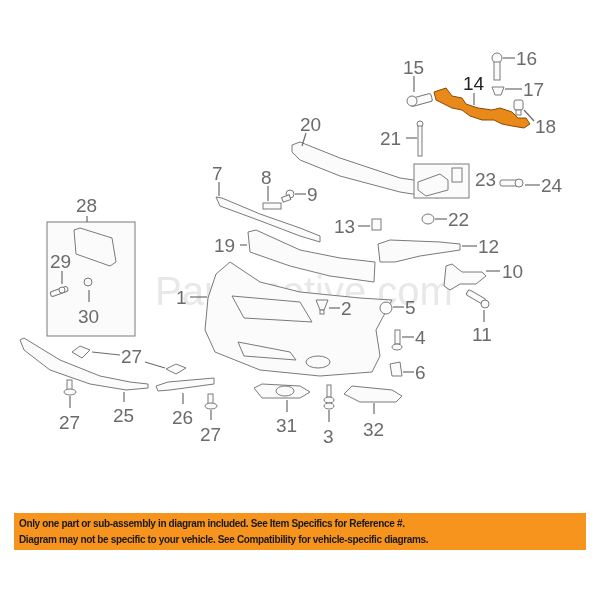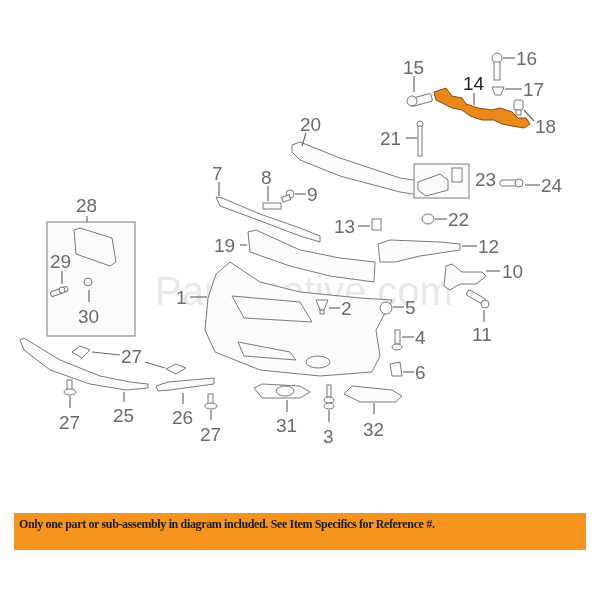--- a/index.html
+++ b/index.html
@@ -5,21 +5,21 @@
   html, body { margin: 0; padding: 0; background: #ffffff; }
   body { width: 600px; height: 600px; position: relative; overflow: hidden; font-family: "Liberation Sans", sans-serif; }
   #diagram { position: absolute; left: 0; top: 0; width: 600px; height: 600px; }
   .callout { font-family: "Liberation Sans", sans-serif; font-size: 19px; fill: #6b6b6b; }
   .callout-dark { fill: #222; }
   .part { fill: #fbfbfb; stroke: #7a7a7a; stroke-width: 1; }
   .part-orange { fill: #e8891a; stroke: #8a4a05; stroke-width: 1; }
   .lead { stroke: #6b6b6b; stroke-width: 1.2; fill: none; }
   .watermark { font-family: "Liberation Sans", sans-serif; font-size: 40px; fill: #d6d6d6; opacity: 0.55; }
   #banner { position: absolute; left: 14px; top: 513px; width: 572px; height: 37px; background: #f7941d; box-sizing: border-box; padding: 3px 0 0 5px; }
-  #banner div { font-family: Liberation Serif, serif; font-weight: bold; font-size: 12px; line-height: 16px; color: #1a1a1a; white-space: nowrap; letter-spacing: -0.35px; }
+  #banner div { font-family: Liberation Sans, sans-serif; font-weight: bold; font-size: 10px; line-height: 16px; color: #1a1a1a; white-space: nowrap; letter-spacing: -0.35px; }
 </style>
 </head>
 <body>
 
 <svg id="diagram" viewBox="0 0 600 600" xmlns="http://www.w3.org/2000/svg">
 
   <text class="watermark" x="155" y="305">Partsmotive.com</text>
 
   <g>
     <path class="part-orange" d="M434,92 L446,88 L452,96 L462,98 L466,104 L478,108 L492,110 L500,108 L512,112 L518,118 L526,118 L530,124 L524,128 L512,126 L502,124 L494,120 L482,120 L470,116 L462,110 L452,108 L444,104 L436,100 Z"></path>
@@ -244,13 +244,14 @@
 
   <g>
     <path class="part" d="M344,394 L352,386 L392,390 L402,396 L396,402 L360,402 Z"></path>
   </g>
   <line class="lead" x1="374" y1="403" x2="374" y2="414"></line>
   <text class="callout" x="363" y="436">32</text>
 </svg>
 
 <div id="banner">
   <div>Only one part or sub-assembly in diagram included. See Item Specifics for Reference #.</div>
+  <div>Diagram may not be specific to your vehicle. See Compatibility for vehicle-specific diagrams.</div>
 </div>
 
 </body></html>

